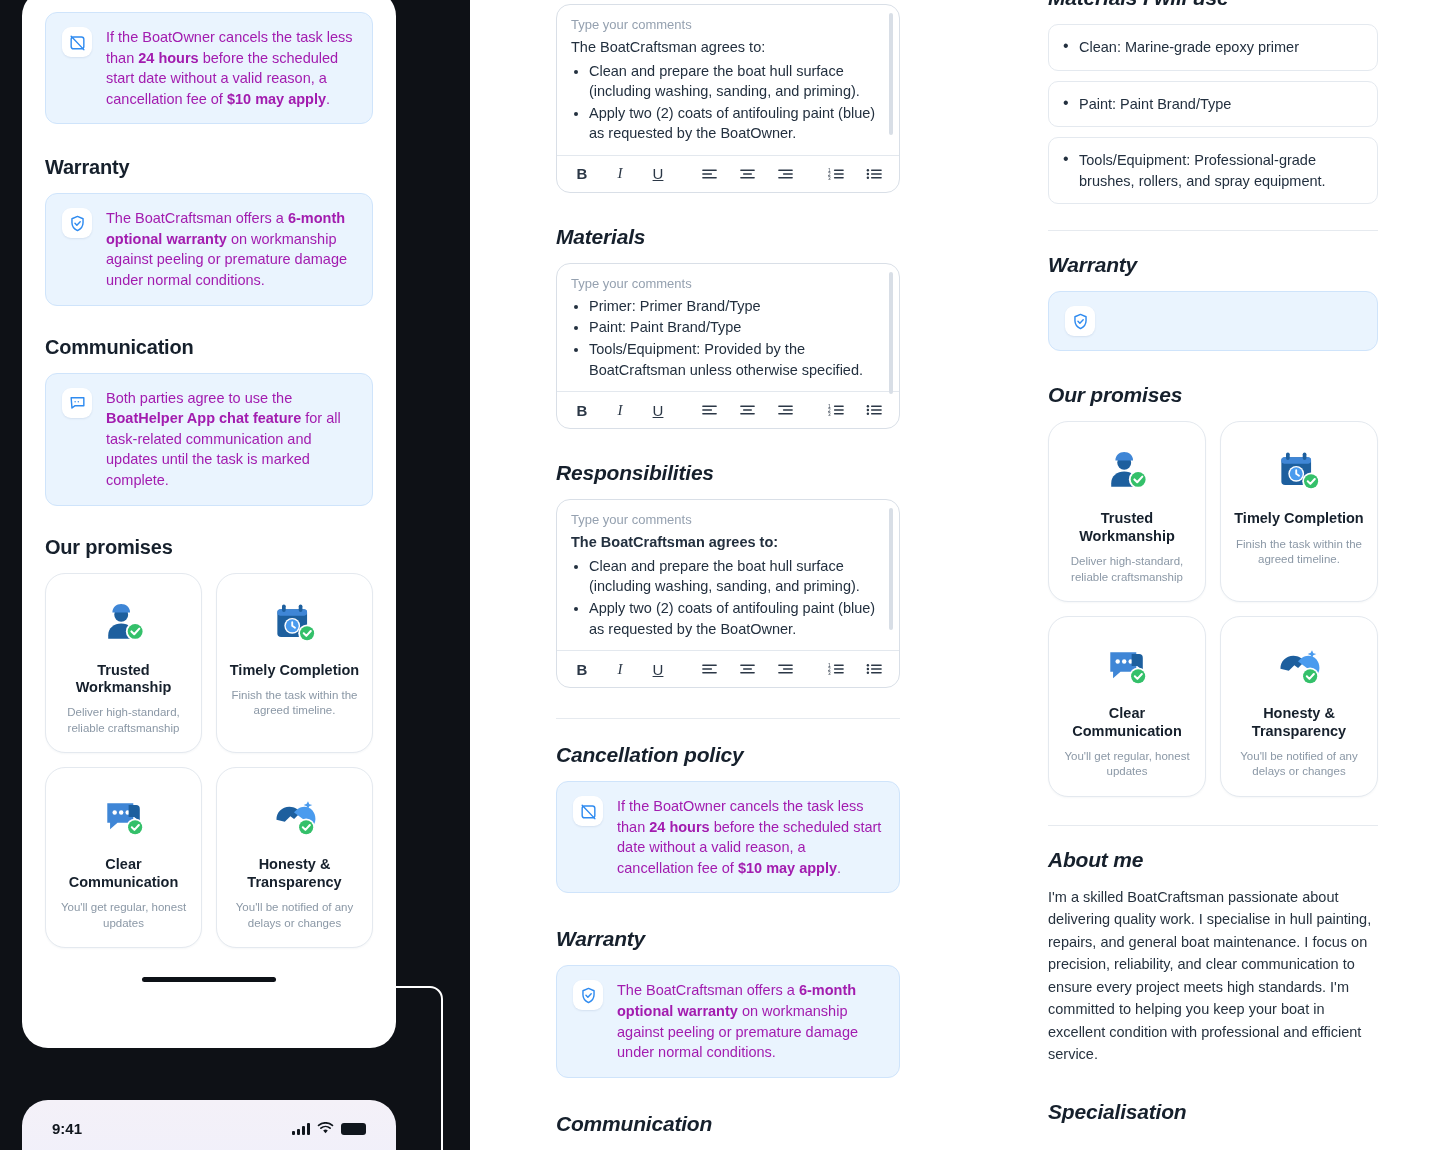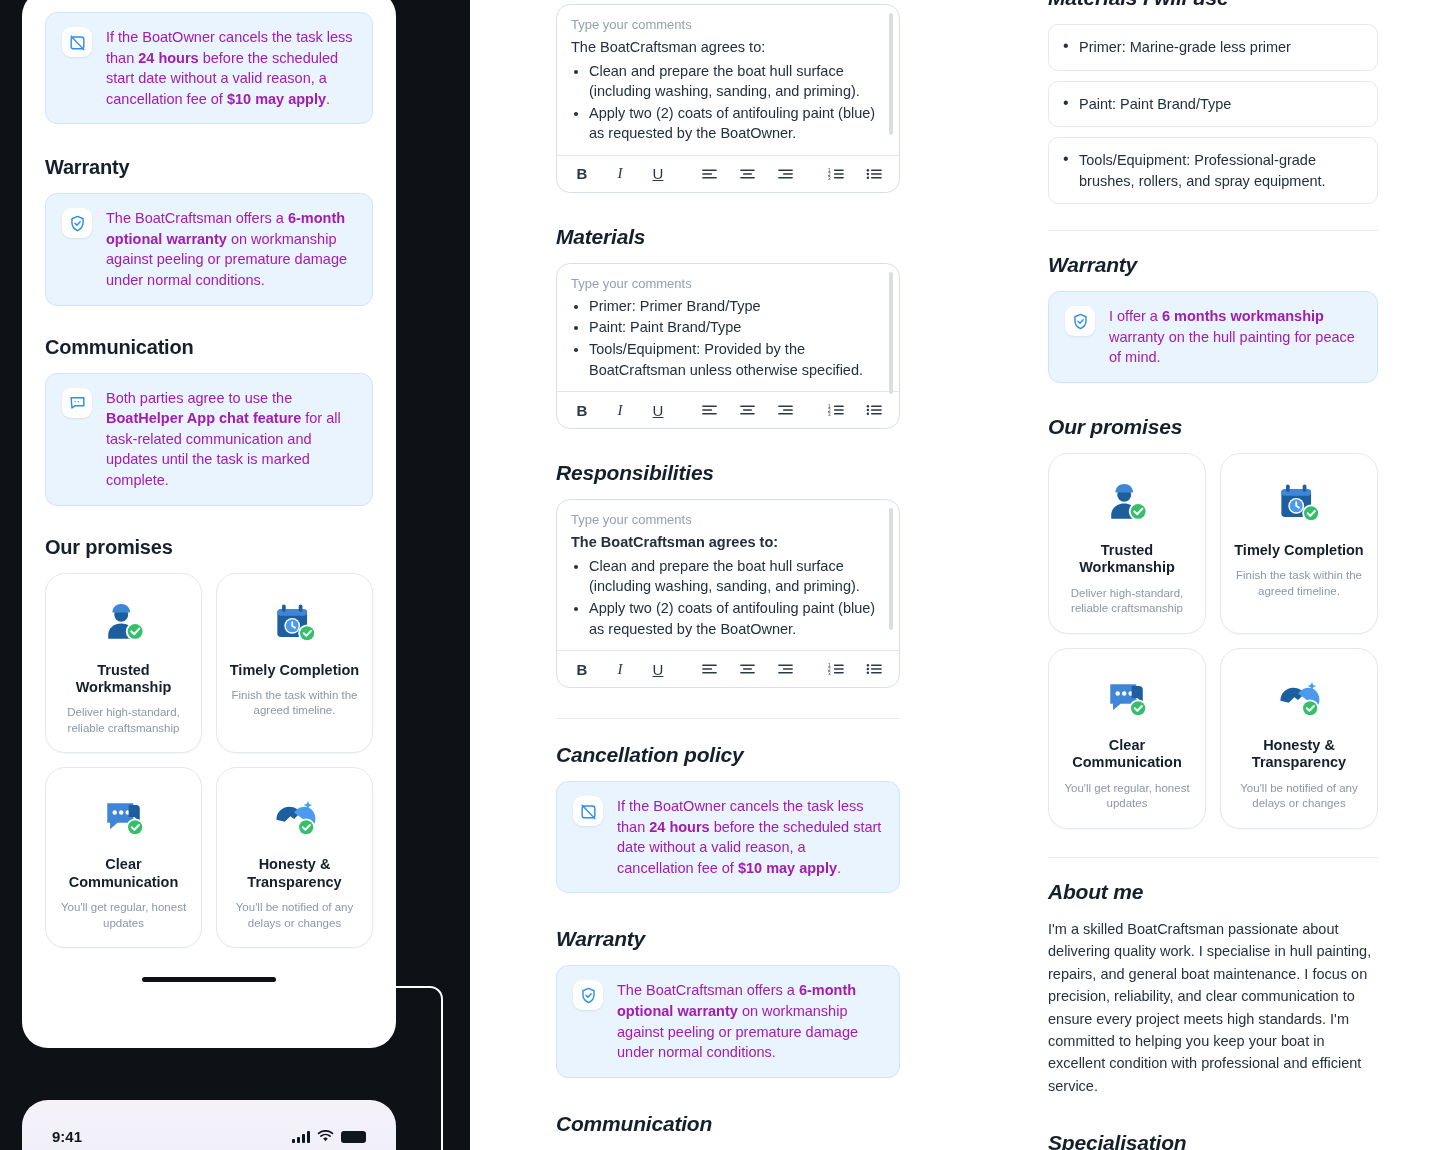--- a/index.html
+++ b/index.html
@@ -116,21 +116,21 @@
 
   .submit-wrap { padding:10px 23px 0; }
   .submit {
     width:100%; background:#47a3fb; color:#fff; border:none; border-radius:10px;
     padding:15px 0; font-size:15px; font-weight:700; font-family:inherit; cursor:pointer;
   }
   .homebar { width:134px; height:5px; border-radius:3px; background:#0d1117; margin:19px auto 0; }
 
   
   .statusbar { display:flex; align-items:center; justify-content:space-between;
-    padding:28px 30px 0; font-size:15px; font-weight:700; color:#10161d; }
+    padding:20px 30px 0; font-size:15px; font-weight:700; color:#10161d; }
   .statusicons { display:flex; align-items:center; gap:7px; }
   .bars { display:flex; align-items:flex-end; gap:2px; height:12px; }
   .bars i { display:block; width:3px; background:#10161d; border-radius:1px; }
   .bars i:nth-child(1){height:4px}.bars i:nth-child(2){height:6px}
   .bars i:nth-child(3){height:9px}.bars i:nth-child(4){height:12px}
   .batt { width:25px; height:12px; border-radius:3px; background:#10161d; }
 
   
   .connector { position:absolute; left:396px; top:985px; width:54px; height:170px; }
 </style>
@@ -540,38 +540,35 @@
       </div>
 
     </div>
   </div>
 
   <div class="panel" id="panel3">
     <div class="inner" style="padding-top:0px;">
 
       <h2 class="section" style="margin-top:-4px;">Materials I will use</h2>
       <div>
-        <div class="bullcard">Primer: Marine-grade less primer</div>
+        <div class="bullcard">Clean: Marine-grade epoxy primer</div>
         <div class="bullcard">Paint: Paint Brand/Type</div>
         <div class="bullcard">Tools/Equipment: Professional-grade brushes, rollers, and spray equipment.</div>
       </div>
 
       <div class="divider" style="margin:26px 0 22px"></div>
 
       <h2 class="section">Warranty</h2>
       <div class="infocard">
         <span class="ic">
           <svg viewBox="0 0 24 24" fill="none" stroke="#2f8bf0" stroke-width="1.8" stroke-linecap="round" stroke-linejoin="round">
             <path d="M12 3l7 3v5c0 4.5-3 8-7 10-4-2-7-5.5-7-10V6z"></path>
             <polyline points="8.8,11.8 11.2,14.2 15.4,9.8"></polyline>
           </svg>
         </span>
-        <div class="txt">
-          <span>I offer a </span><b>6 months workmanship</b><span> warranty on the hull painting for peace of mind.</span>
-        </div>
       </div>
 
       <div style="height:32px"></div>
       <h2 class="section">Our promises</h2>
       <div class="promise-grid">
 
         <div class="pcard">
           <div class="picon">
             <svg viewBox="0 0 56 56" width="52" height="52">
               <circle cx="25" cy="18" r="7.5" fill="#1d5f9e"></circle>

